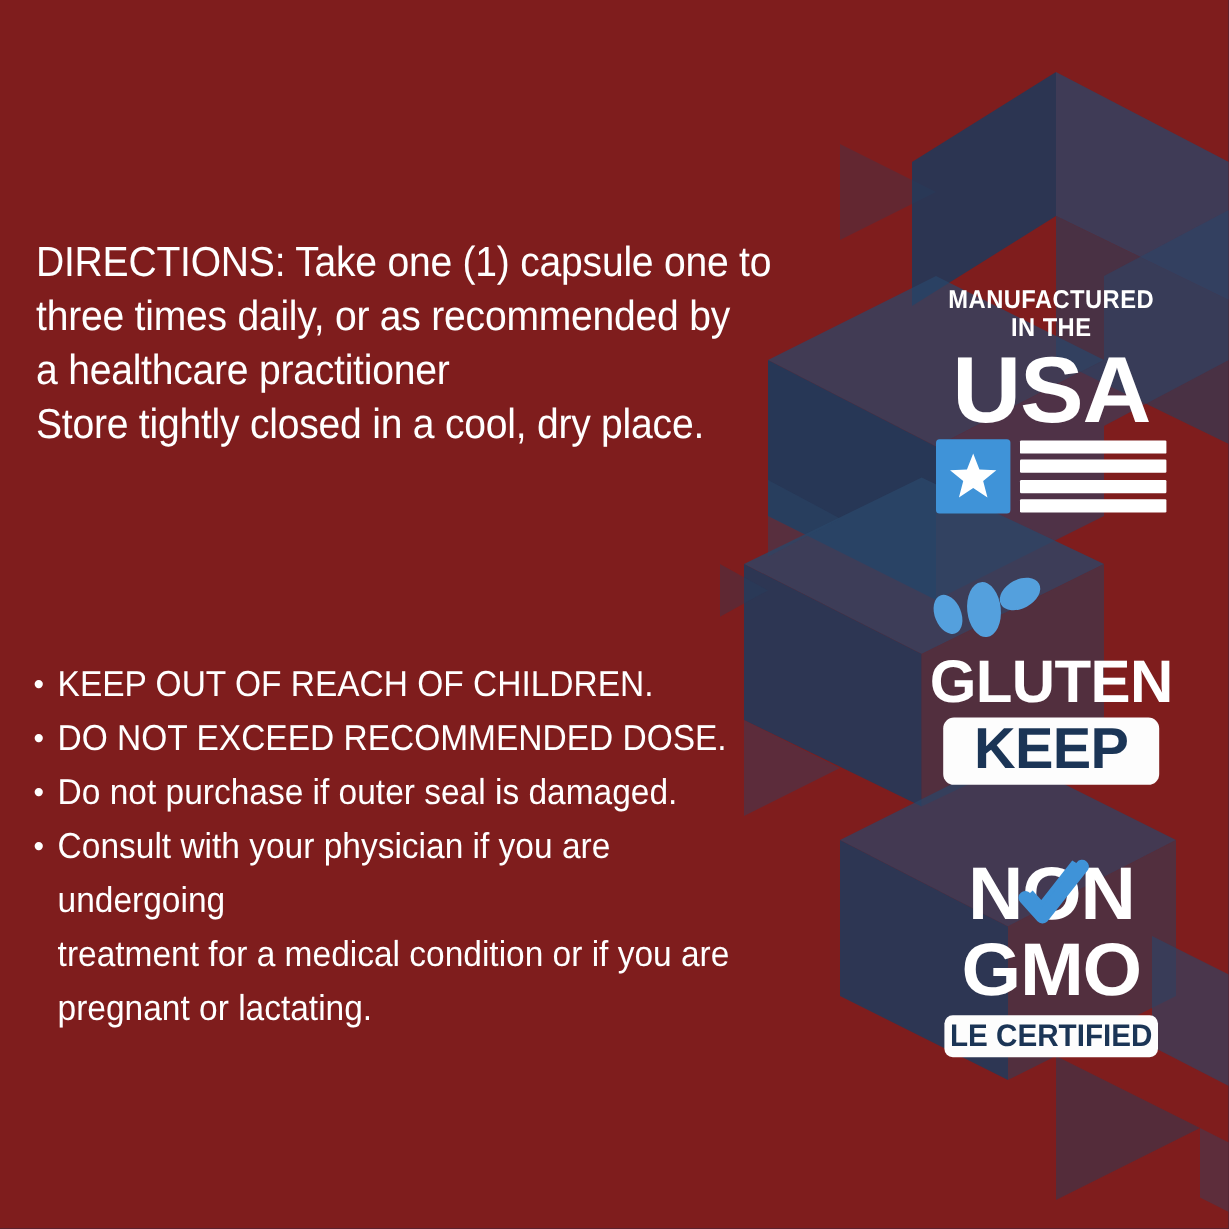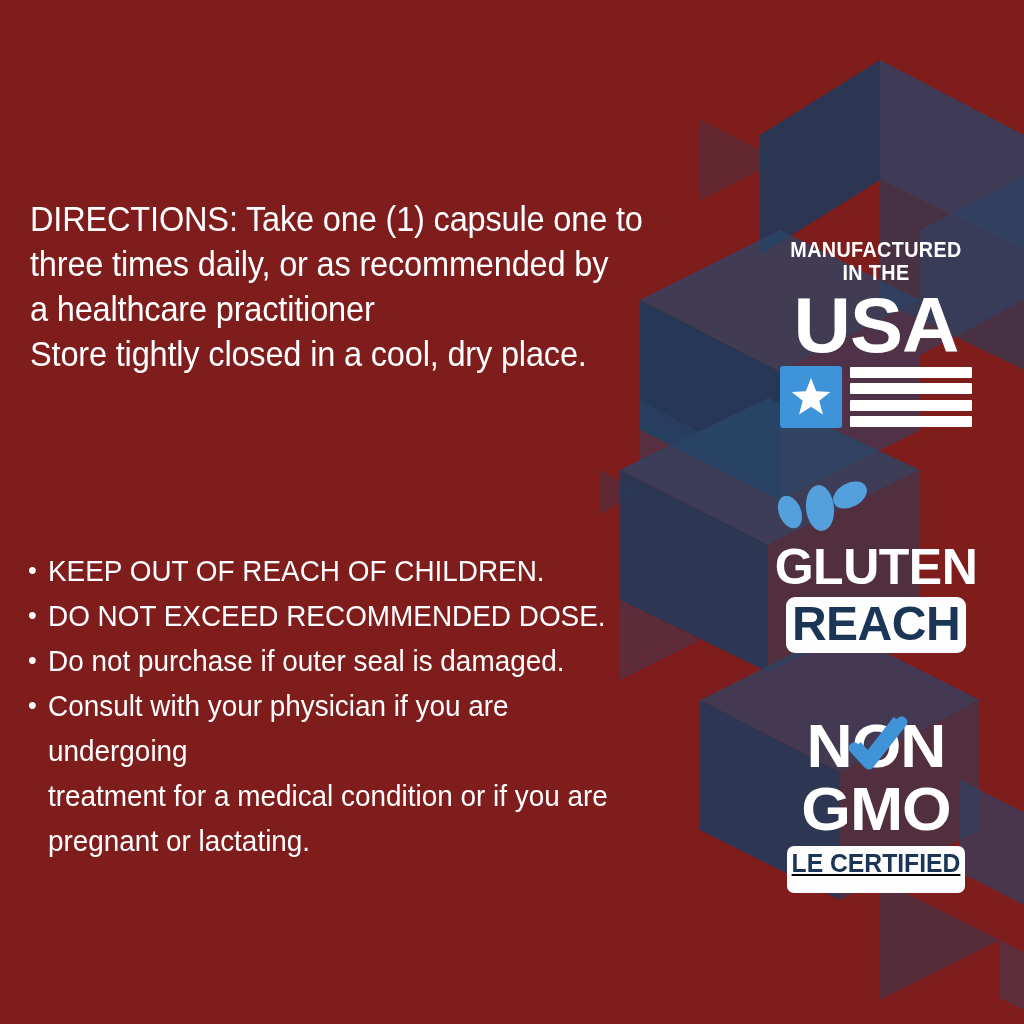--- a/index.html
+++ b/index.html
@@ -147,22 +147,21 @@
     width:70px;height:66px;pointer-events:none;
   }
   #nongmo-gmo{
     color:#ffffff;font-weight:bold;font-size:62px;
     text-align:center;letter-spacing:-1px;line-height:62px;
     transform:scaleX(1.03);margin-top:2px;
   }
   #certified-box{
     background:#fdfdfd;border-radius:7px;
     width:178px;margin:6px auto 0 auto;
-    padding:4px 0 17px 0;
-    text-decoration:underline;
+    padding:4px 0 5px 0;
   }
   #certified-word{
     color:#1b3556;font-weight:bold;font-size:26px;
     text-align:center;letter-spacing:0px;line-height:26px;
     transform:scaleX(0.95);
   }
 </style>
 </head>
 <body>
 
@@ -268,21 +267,21 @@
       <svg id="gluten-leaves" viewBox="0 0 120 60">
 
         <ellipse cx="30" cy="36" rx="11" ry="17" fill="#54a0dd" transform="rotate(-22 30 36)"></ellipse>
 
         <ellipse cx="60" cy="32" rx="14" ry="23" fill="#54a0dd" transform="rotate(-6 60 32)"></ellipse>
 
         <ellipse cx="90" cy="19" rx="12" ry="18" fill="#54a0dd" transform="rotate(62 90 19)"></ellipse>
       </svg>
       <div id="gluten-word">GLUTEN</div>
       <div id="free-box">
-        <div id="free-word">REACH</div>
+        <div id="free-word">KEEP</div>
       </div>
     </div>
 
     <div class="badge" id="badge-nongmo">
       <div id="nongmo-non">
         <span>NON</span>
         <svg id="nongmo-check" viewBox="0 0 70 66">
           <path d="M14,34 L28,50 L60,8 L52,3 L27,36 L20,28 Z" fill="#3f93d8"></path>
           <path d="M14,34 L28,50 L60,8" fill="none" stroke="#3f93d8" stroke-width="11" stroke-linecap="round" stroke-linejoin="round"></path>
         </svg>

